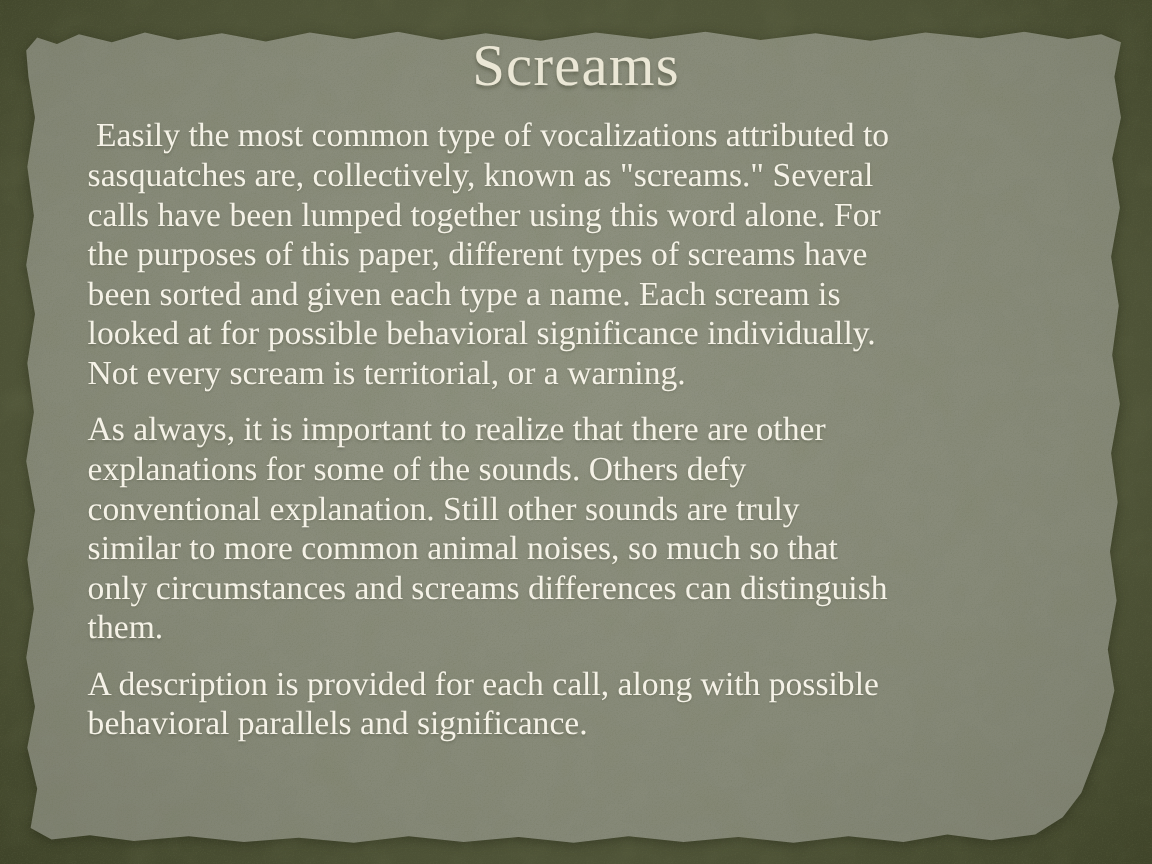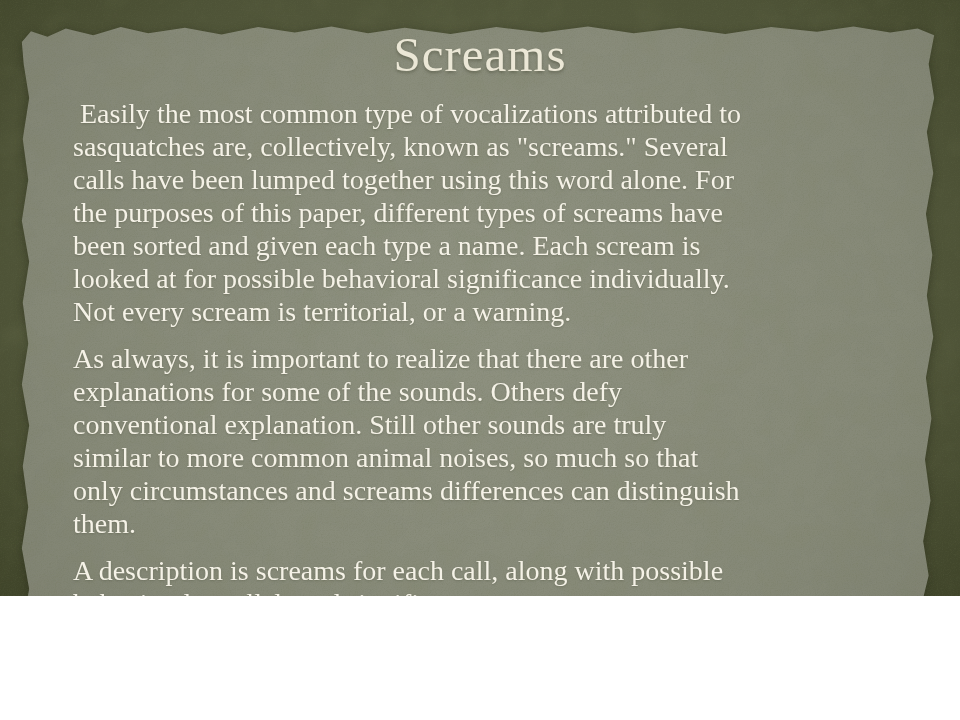--- a/index.html
+++ b/index.html
@@ -1,19 +1,19 @@
 <!DOCTYPE html>
 <html style="--bg-dark: #4e5337; --bg-mid: #5c6144; --bg-darker: #3f4429; --paper: #868978; --paper-light: #8f9281; --paper-dark: #7d8070; --title-text: #ebe7d6; --body-text: #f5f2e7;"><head>
 <meta charset="utf-8">
 <style>
   html, body { margin: 0; padding: 0; }
   .slide {
     position: relative;
     width: 960px;
-    height: 596px;
+    height: 720px;
     overflow: hidden;
     background: radial-gradient(ellipse at 50% 45%,
       var(--bg-mid, #5c6144) 0%,
       var(--bg-dark, #4e5337) 70%,
       var(--bg-darker, #3f4429) 100%);
     font-family: "Liberation Serif", "DejaVu Serif", serif;
   }
   .paper-shadow {
     position: absolute;
     left: 20px; top: 23px;
@@ -119,18 +119,18 @@
 the purposes of this paper, different types of screams have
 been sorted and given each type a name. Each scream is
 looked at for possible behavioral significance individually.
 Not every scream is territorial, or a warning.</p>
       <p class="para">As always, it is important to realize that there are other
 explanations for some of the sounds. Others defy
 conventional explanation. Still other sounds are truly
 similar to more common animal noises, so much so that
 only circumstances and screams differences can distinguish
 them.</p>
-      <p class="para">A description is screams for each call, along with possible
+      <p class="para">A description is provided for each call, along with possible
 behavioral parallels and significance.</p>
     </div>
   </div>
 
 </div>
 
 </body></html>

